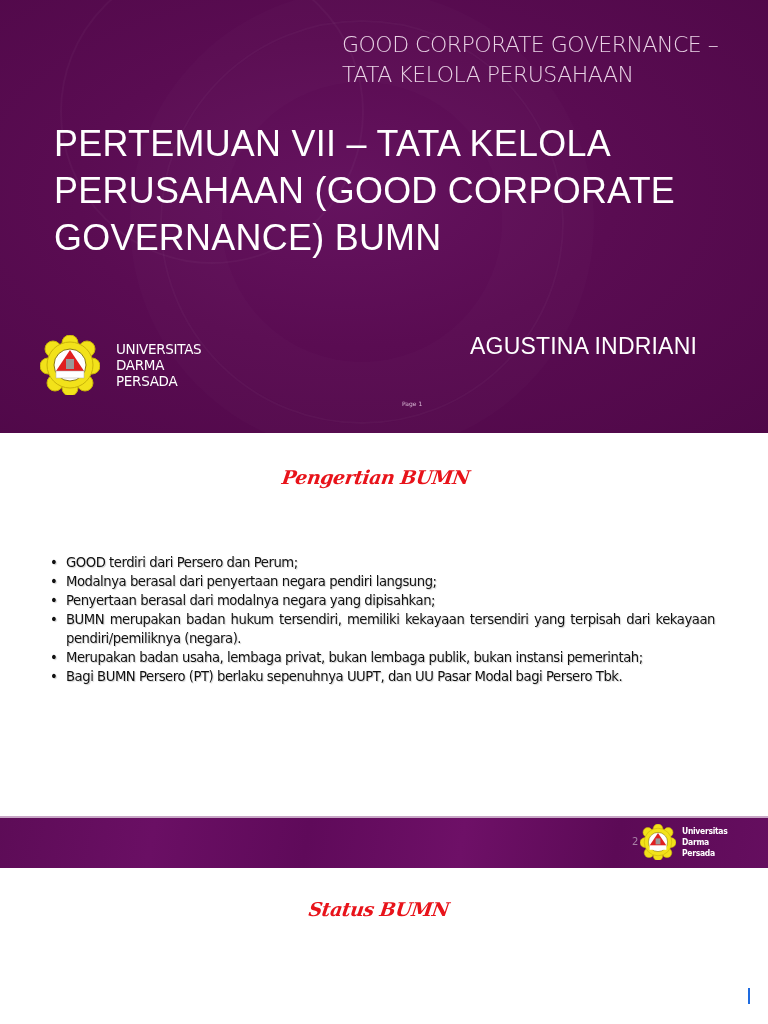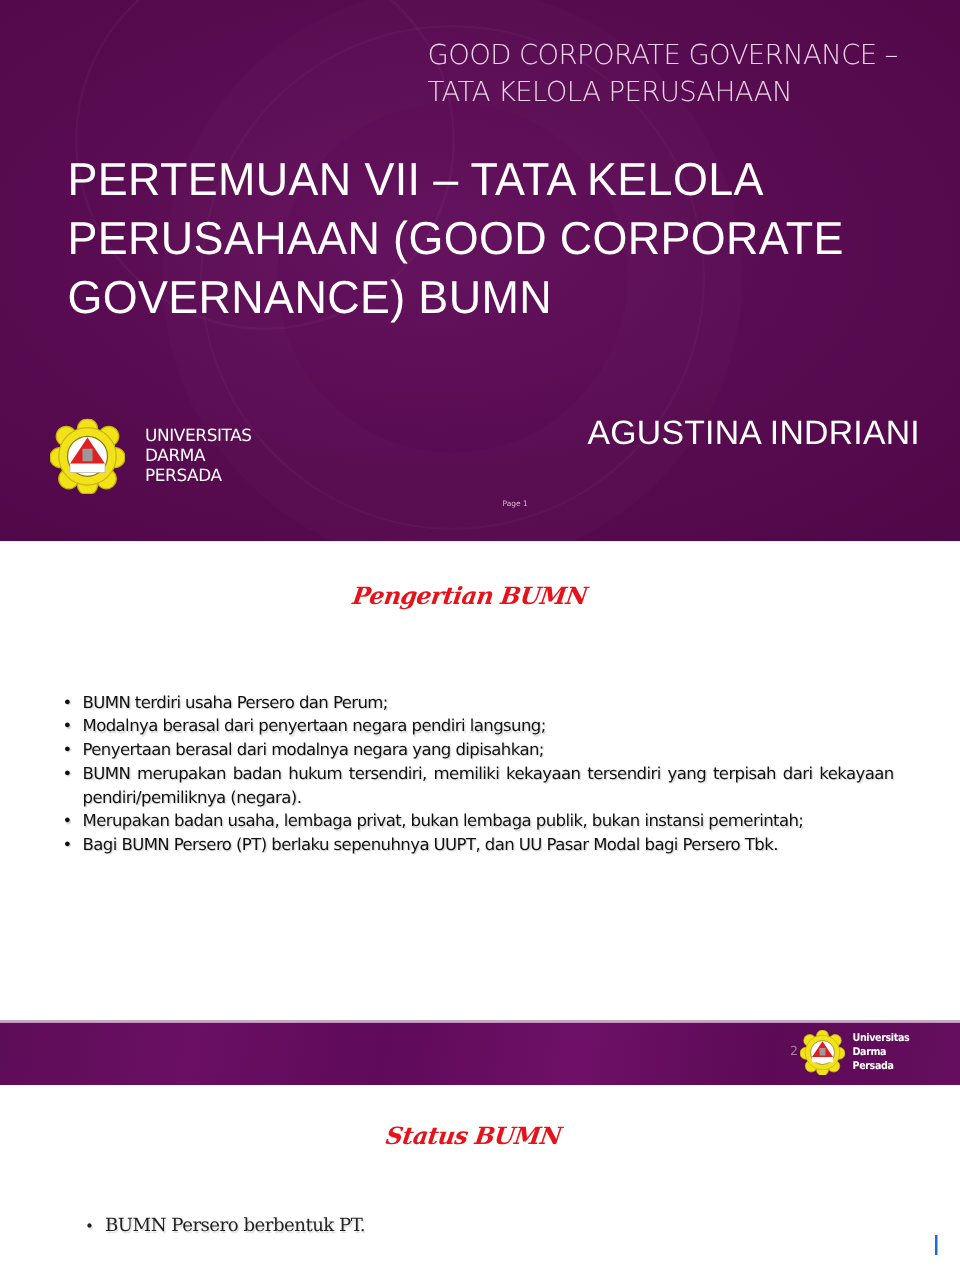--- a/index.html
+++ b/index.html
@@ -27,21 +27,21 @@
     font-size: 22px; line-height: 30px; letter-spacing: -0.5px;
   }
   .main-title {
     position: absolute; left: 54px; top: 120px; width: 690px;
     color: #ffffff; font-family: "Liberation Sans", sans-serif;
     font-size: 37px; line-height: 47px; letter-spacing: 0.3px; transform: scaleX(0.97); transform-origin: left;
   }
   .author {
     position: absolute; left: 470px; top: 328px; width: 290px;
     color: #ffffff; font-family: "Liberation Sans", sans-serif;
-    font-size: 27px; line-height: 36px; letter-spacing: 0.2px;
+    font-size: 23px; line-height: 36px; letter-spacing: 0.2px;
   }
   .logo-block { position: absolute; left: 40px; top: 335px; display: flex; align-items: center; }
   .logo-text {
     margin-left: 16px; color: #ffffff; font-family: "DejaVu Sans", sans-serif;
     font-size: 13.5px; line-height: 16px; letter-spacing: -0.3px;
   }
   .page-num {
     position: absolute; left: 402px; top: 400px; color: #d8b7d4; font-size: 6px;
     font-family: "DejaVu Sans", sans-serif;
   }
@@ -113,21 +113,21 @@
       <div>PERSADA</div>
     </div>
   </div>
   <div class="author">AGUSTINA INDRIANI</div>
   <div class="page-num">Page 1</div>
 </div>
 
 <div class="slide2">
   <div class="script-title">Pengertian BUMN</div>
   <ul class="bullets">
-    <li>BUMN terdiri usaha Persero dan Perum;</li>
+    <li>GOOD terdiri dari Persero dan Perum;</li>
     <li>Modalnya berasal dari penyertaan negara pendiri langsung;</li>
     <li>Penyertaan berasal dari modalnya negara yang dipisahkan;</li>
     <li>BUMN merupakan badan hukum tersendiri, memiliki kekayaan tersendiri yang terpisah dari kekayaan pendiri/pemiliknya (negara).</li>
     <li>Merupakan badan usaha, lembaga privat, bukan lembaga publik, bukan instansi pemerintah;</li>
     <li>Bagi BUMN Persero (PT) berlaku sepenuhnya UUPT, dan UU Pasar Modal bagi Persero Tbk.</li>
   </ul>
 </div>
 
 <div class="band">
   <div class="band-page">2</div>
@@ -153,17 +153,16 @@
       <div>Universitas</div>
       <div>Darma</div>
       <div>Persada</div>
     </div>
   </div>
 </div>
 
 <div class="slide3">
   <div class="script-title">Status BUMN</div>
   <ul class="bullets3">
-    <li>BUMN Persero berbentuk PT.</li>
   </ul>
 </div>
 
 <div class="cursor-bar"></div>
 
 </body></html>

